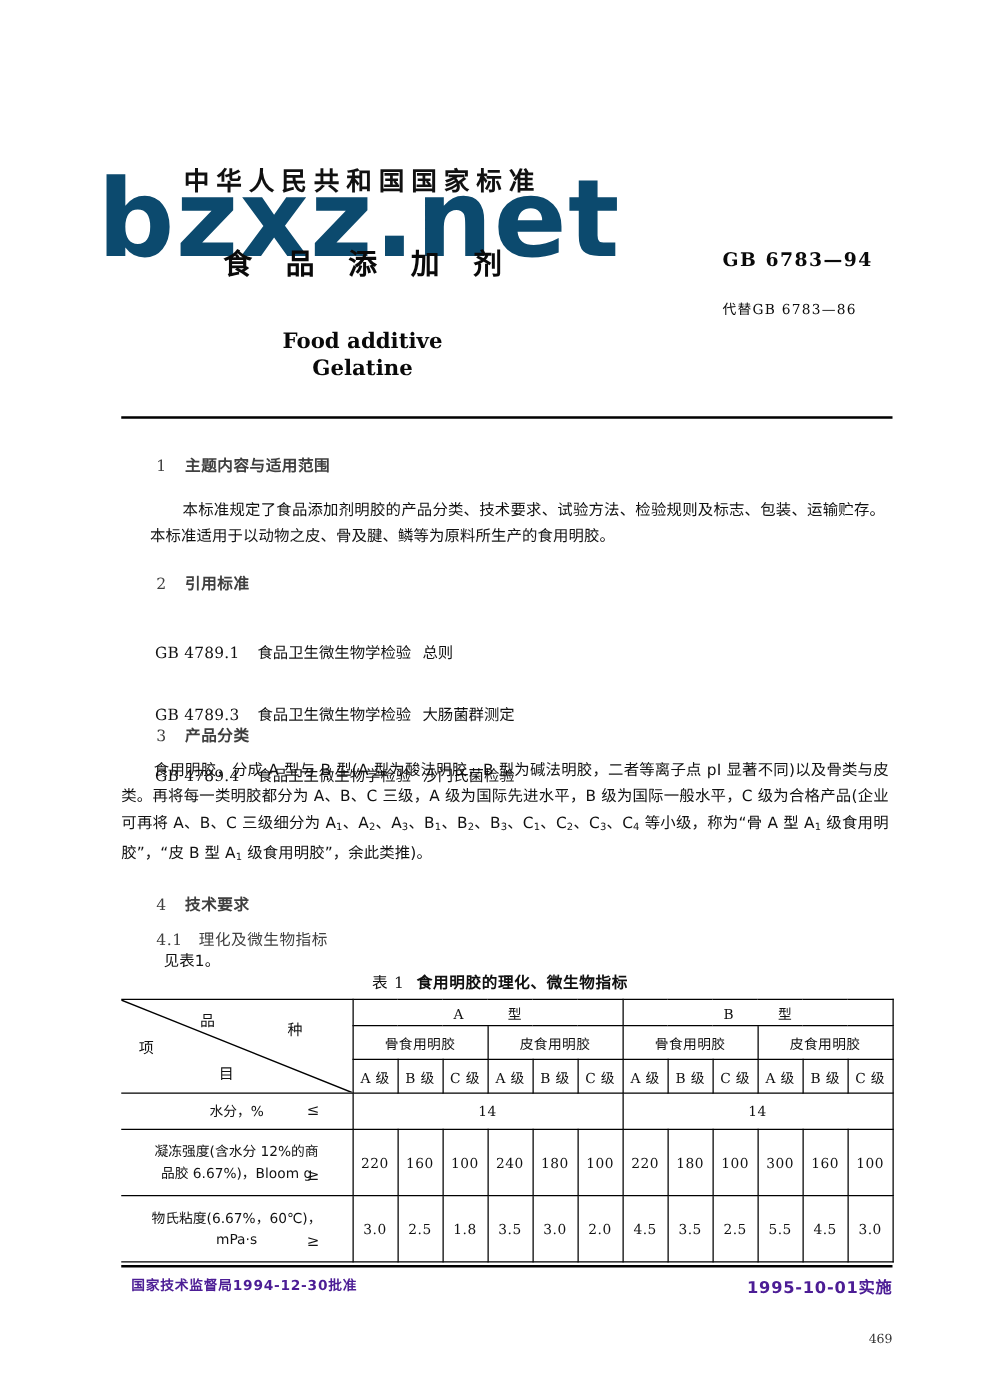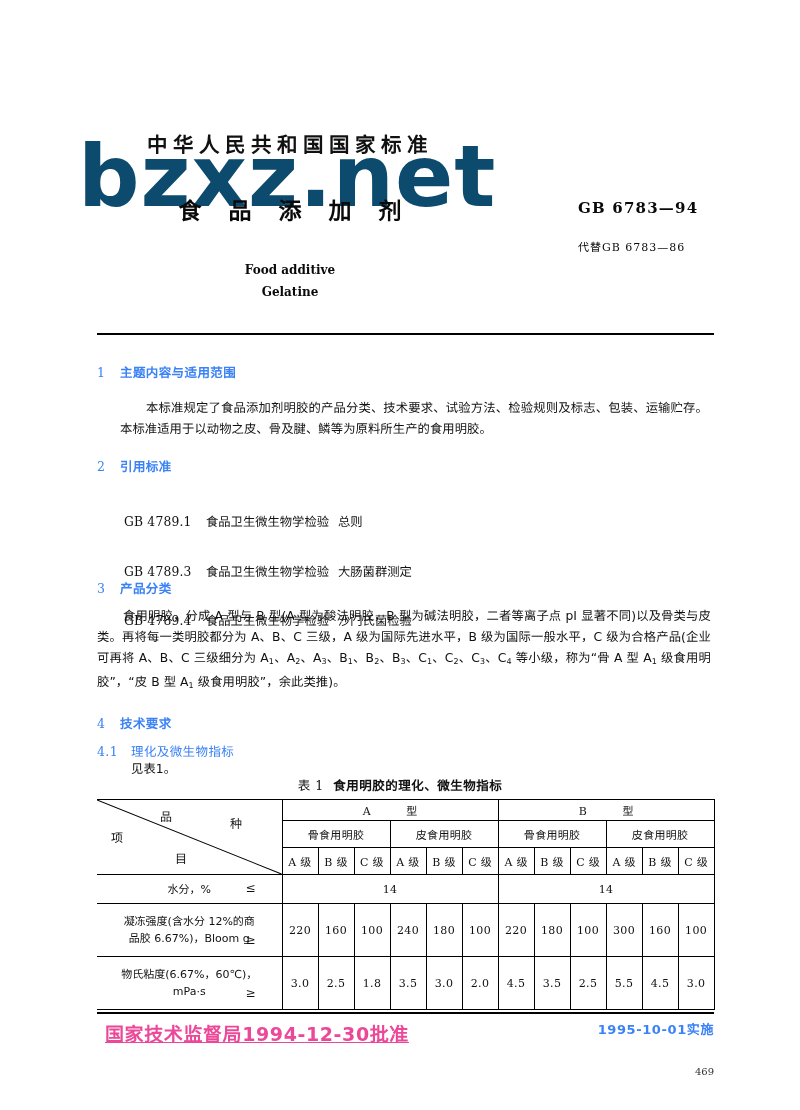--- a/index.html
+++ b/index.html
@@ -77,21 +77,21 @@
     color: #0a0a0a;
   }
 
   #doc-title-en1, #doc-title-en2 {
     position: absolute;
     left: 0;
     width: 580px;
     text-align: center;
     font-family: "DejaVu Serif", "Liberation Serif", serif;
     font-weight: bold;
-    font-size: 12px;
+    font-size: 17px;
     color: #0a0a0a;
   }
   #doc-title-en1 { top: 263px; }
   #doc-title-en2 { top: 285px; }
 
   #std-number {
     position: absolute;
     left: 578px; top: 199px;
     font-family: "DejaVu Serif", "Liberation Serif", serif;
     font-size: 15px;
@@ -116,23 +116,24 @@
     width: 617px;
     height: 2px;
     background: #000;
   }
 
   
   .sec-head {
     position: absolute;
     font-size: 12.5px;
     font-weight: bold;
-    color: #3b82f6;
+    color: #404040;
     white-space: nowrap;
     letter-spacing: 0.4px;
+    margin-left: 28px;
   }
   .sec-num {
     display: inline-block;
     width: 23px;
     font-family: "DejaVu Serif", "Liberation Serif", serif;
     font-weight: normal;
   }
   .sec-num.wide { width: 34px; }
 
   .para {
@@ -287,35 +288,34 @@
     position: absolute;
     left: 97px; top: 1012px;
     width: 617px;
     height: 2px;
     background: #000;
   }
   #footer-left {
     position: absolute;
     left: 105px; top: 1019px;
     font-family: "DejaVu Sans", "Liberation Sans", sans-serif;
-    font-size: 19px;
+    font-size: 11px;
     font-weight: bold;
     letter-spacing: 0.6px;
-    color: #ec4899;
-    white-space: nowrap;
-    text-decoration: underline;
+    color: #4c1d95;
+    white-space: nowrap;
   }
   #footer-right {
     position: absolute;
     right: 86px; top: 1019px;
     font-family: "DejaVu Sans", "Liberation Sans", sans-serif;
     font-size: 13px;
     font-weight: bold;
     letter-spacing: 0.6px;
-    color: #3b82f6;
+    color: #4c1d95;
     white-space: nowrap;
   }
   #page-number {
     position: absolute;
     right: 86px; top: 1066px;
     font-family: "DejaVu Serif", "Liberation Serif", serif;
     font-size: 10px;
     color: #333;
   }
 </style>

